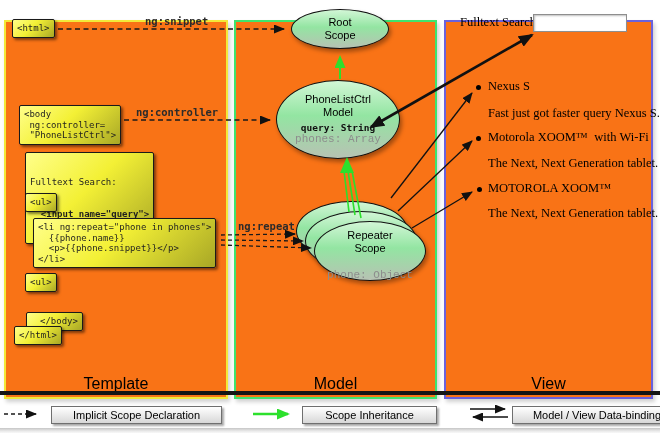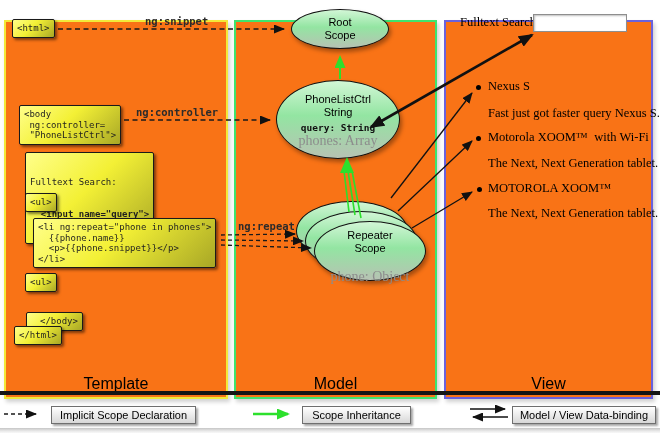--- a/index.html
+++ b/index.html
@@ -23,38 +23,38 @@
   .codebox .bold{font-weight:bold;white-space:pre;}
   
   .ellipse{position:absolute;z-index:4;border-radius:50%;
            border:1.5px solid #111;
            background:linear-gradient(to bottom,#d2f6d6 0%,#93e5a2 45%,#b7c2b3 100%);
            box-shadow:2px 3px 4px rgba(0,0,0,0.35);
            text-align:center;box-sizing:border-box;}
   .ellipse .title{font-size:11px;line-height:12.5px;white-space:pre;color:#000;}
   .mono-black{font-family:"DejaVu Sans Mono",monospace;font-size:9.5px;font-weight:bold;
               color:#111;margin-top:4px;}
-  .mono-gray{font-family:Liberation Serif, serif;font-size:14px;color:#8d8d8d;}
+  .mono-gray{font-family:Liberation Mono, monospace;font-size:11px;color:#8d8d8d;}
   
   .ng-label{position:absolute;z-index:5;font-family:"DejaVu Sans Mono",monospace;
             font-weight:bold;font-size:10.5px;color:#2b2b2b;white-space:pre;}
   
   .view-line{position:absolute;z-index:5;font-family:"Liberation Serif",serif;
              font-size:12.5px;color:#000;white-space:pre;}
   .bullet{position:absolute;z-index:5;width:5px;height:5px;border-radius:50%;background:#000;}
   .search-input{position:absolute;z-index:5;left:533px;top:14px;width:88px;height:14px;
                 border:1px solid #8e8e8e;background:#fff;
                 box-shadow:inset 1px 1px 2px rgba(0,0,0,0.25);
                 font-family:"Liberation Serif",serif;font-size:12px;}
   
   .divider{position:absolute;left:0;top:391px;width:660px;height:4px;background:#151515;z-index:2;}
   .legend-box{position:absolute;top:406px;z-index:5;height:14px;
               border:1px solid #6f6f6f;background:linear-gradient(#ffffff,#d7d7d7);
               box-shadow:2px 2px 2px rgba(0,0,0,0.35);
-              font-size:11px;line-height:14px;color:#000;text-align:center;padding:1px 0;}
+              font-size:11px;line-height:14px;color:#000;text-align:center;padding:1px 13px;}
   #legend-implicit{left:51px;width:143px;}
   #legend-inherit{left:302px;width:107px;}
   #legend-binding{left:512px;width:142px;}
   .bottom-band{position:absolute;left:0;top:428px;width:660px;height:5px;z-index:6;
                background:linear-gradient(to bottom,#c6c6c6,#e9e9e9 60%,#f8f8f8);}
   
   .overlay{position:absolute;left:0;top:0;width:660px;height:435px;z-index:10;
            pointer-events:none;}
 </style>
 </head>
@@ -93,21 +93,21 @@
   <div class="ng-label" style="left:136px;top:106px;">ng:controller</div>
   <div class="ng-label" style="left:238px;top:220px;">ng:repeat</div>
 
   <div class="ellipse" style="left:291px;top:9px;width:98px;height:40px;padding-top:6px;">
     <div class="title">Root
 Scope</div>
   </div>
 
   <div class="ellipse" style="left:276px;top:80px;width:124px;height:79px;padding-top:12px;">
     <div class="title">PhoneListCtrl
-String</div>
+Model</div>
     <div class="mono-black">query: String</div>
     <div class="mono-gray">phones: Array</div>
   </div>
 
   <div class="ellipse" style="left:296px;top:201px;width:112px;height:60px;"></div>
   <div class="ellipse" style="left:305px;top:211px;width:112px;height:60px;"></div>
   <div class="ellipse" style="left:314px;top:221px;width:112px;height:60px;padding-top:7px;">
     <div class="title">Repeater
 Scope</div>
     <div class="mono-gray" style="margin-top:15px;">phone: Object</div>

